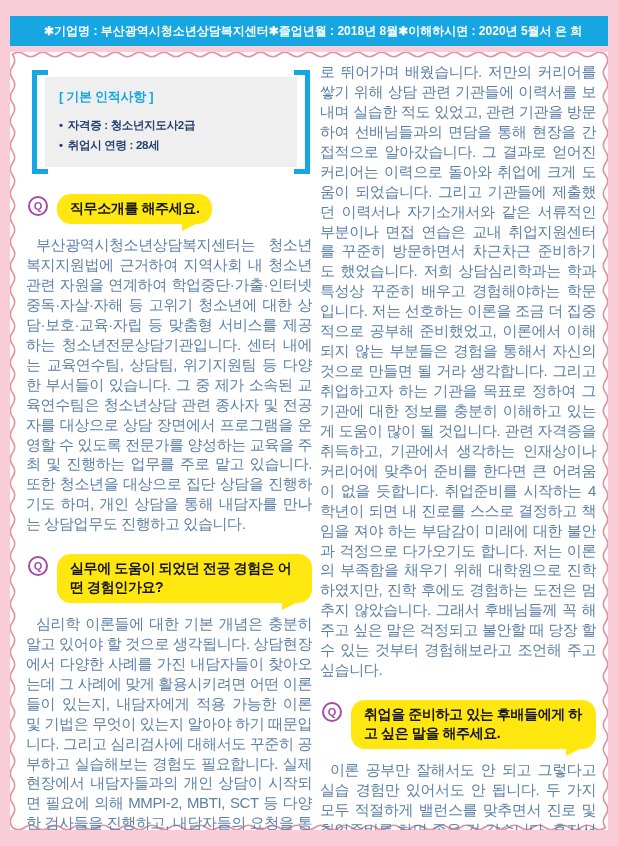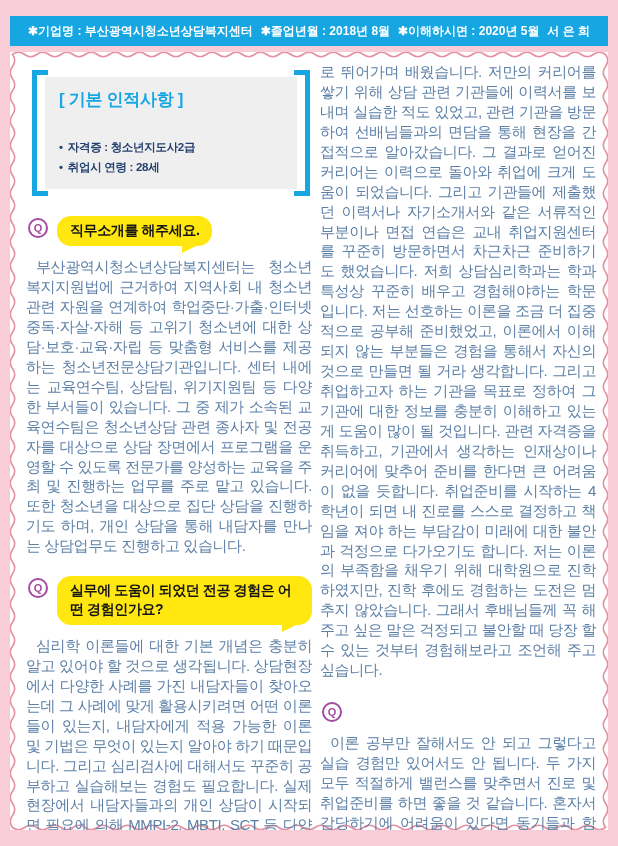--- a/index.html
+++ b/index.html
@@ -14,21 +14,21 @@
   
   .header-bar {
     position: absolute;
     left: 10px; right: 10px; top: 16px;
     height: 30px;
     background: #16a7e3;
     color: #ffffff;
     display: flex;
     align-items: center;
     justify-content: space-between;
-    padding: 0 18px;
+    padding: 0 34px;
     box-sizing: border-box;
     font-size: 12px;
     font-weight: bold;
     white-space: nowrap;
   }
   
   .sheet {
     position: absolute;
     left: 10px; top: 52px;
     width: 598px; height: 778px;
@@ -64,22 +64,22 @@
   }
   .profile-frame::before { left: 0;  border-right: none; }
   .profile-frame::after  { right: 0; border-left: none; }
   .profile-inner {
     background: #efeff0;
     padding: 11px 14px 12px 14px;
   }
   .profile-title {
     color: #16a7e3;
     font-weight: bold;
-    font-size: 17px;
-    margin-bottom: 26px;
+    font-size: 13px;
+    margin-bottom: 9px;
     letter-spacing: -0.3px;
   }
   .profile-item {
     color: #25416e;
     font-weight: bold;
     font-size: 11.5px;
     line-height: 1.75;
     letter-spacing: -0.3px;
   }
   .profile-item .bullet { margin-right: 5px; }
@@ -188,18 +188,19 @@
       <p class="body-text">저는 대학교 3학년부터 실습을 통해 현장 경험을 배우기 시작했습니다. 부족함을 이해되지 않는 부분은 경험으로 발</p>
 
     </div>
 
     <div class="col col-right">
 
       <p class="body-text no-indent">로 뛰어가며 배웠습니다. 저만의 커리어를 쌓기 위해 상담 관련 기관들에 이력서를 보내며 실습한 적도 있었고, 관련 기관을 방문하여 선배님들과의 면담을 통해 현장을 간접적으로 알아갔습니다. 그 결과로 얻어진 커리어는 이력으로 돌아와 취업에 크게 도움이 되었습니다. 그리고 기관들에 제출했던 이력서나 자기소개서와 같은 서류적인 부분이나 면접 연습은 교내 취업지원센터를 꾸준히 방문하면서 차근차근 준비하기도 했었습니다. 저희 상담심리학과는 학과 특성상 꾸준히 배우고 경험해야하는 학문입니다. 저는 선호하는 이론을 조금 더 집중적으로 공부해 준비했었고, 이론에서 이해되지 않는 부분들은 경험을 통해서 자신의 것으로 만들면 될 거라 생각합니다. 그리고 취업하고자 하는 기관을 목표로 정하여 그 기관에 대한 정보를 충분히 이해하고 있는 게 도움이 많이 될 것입니다. 관련 자격증을 취득하고, 기관에서 생각하는 인재상이나 커리어에 맞추어 준비를 한다면 큰 어려움이 없을 듯합니다. 취업준비를 시작하는 4학년이 되면 내 진로를 스스로 결정하고 책임을 져야 하는 부담감이 미래에 대한 불안과 걱정으로 다가오기도 합니다. 저는 이론의 부족함을 채우기 위해 대학원으로 진학하였지만, 진학 후에도 경험하는 도전은 멈추지 않았습니다. 그래서 후배님들께 꼭 해주고 싶은 말은 걱정되고 불안할 때 당장 할 수 있는 것부터 경험해보라고 조언해 주고 싶습니다.</p>
 
       <div class="q-row">
         <span class="q-icon">Q</span>
+        <span class="q-bubble">취업을 준비하고 있는 후배들에게 하고 싶은 말을 해주세요.</span>
       </div>
       <p class="body-text">이론 공부만 잘해서도 안 되고 그렇다고 실습 경험만 있어서도 안 됩니다. 두 가지 모두 적절하게 밸런스를 맞추면서 진로 및 취업준비를 하면 좋을 것 같습니다. 혼자서 감당하기에 어려움이 있다면 동기들과 함께 도전해 보셨으면 좋겠습니다. 그리고 가장 가까이에 최고의 선배이자 스승이신 교수님들도 계시니 고민을 나누면서 차근차근 취업준비를 하시면 좋을 결과를 얻을 것입니다. 누구든지 졸업을 앞둔 4학년이 되면 취업에 대한 걱정을 합니다. 내 자신에 대한 자신감을 잃으면 온 세상이 나의 적이 됩니다. 저도 진로를 쉽게 결정하지 못했고 난관에 부딪히고 실패하면서 자신감을 잃어 본 적이 있습니다. 그렇다고 좌절하고 멈춰있기보다 청소년 관련 기관에서부터 미술치료센터, 학교 및 구치소까지 찾아다니면서 저만의 커리어를 쌓으며 노력해왔습니다. 그렇게 하나씩 준비해왔던 경험들은 저의 경력이 되었고 자신감으로 돌아왔습니다. 저도 했듯이 후배님들도 충분히 할 수 있을 거라 생각합니다. 자신감을 가지고 무궁무진한 능력을 펼쳐 후에 현장에서 꼭 만났으면 좋겠습니다. 포기하지 않고 끝까지 잘 마무리해서 현장에서 만날 날을 기대해봅니다.</p>
 
     </div>
   </div>
 </div>
 
 </body></html>

